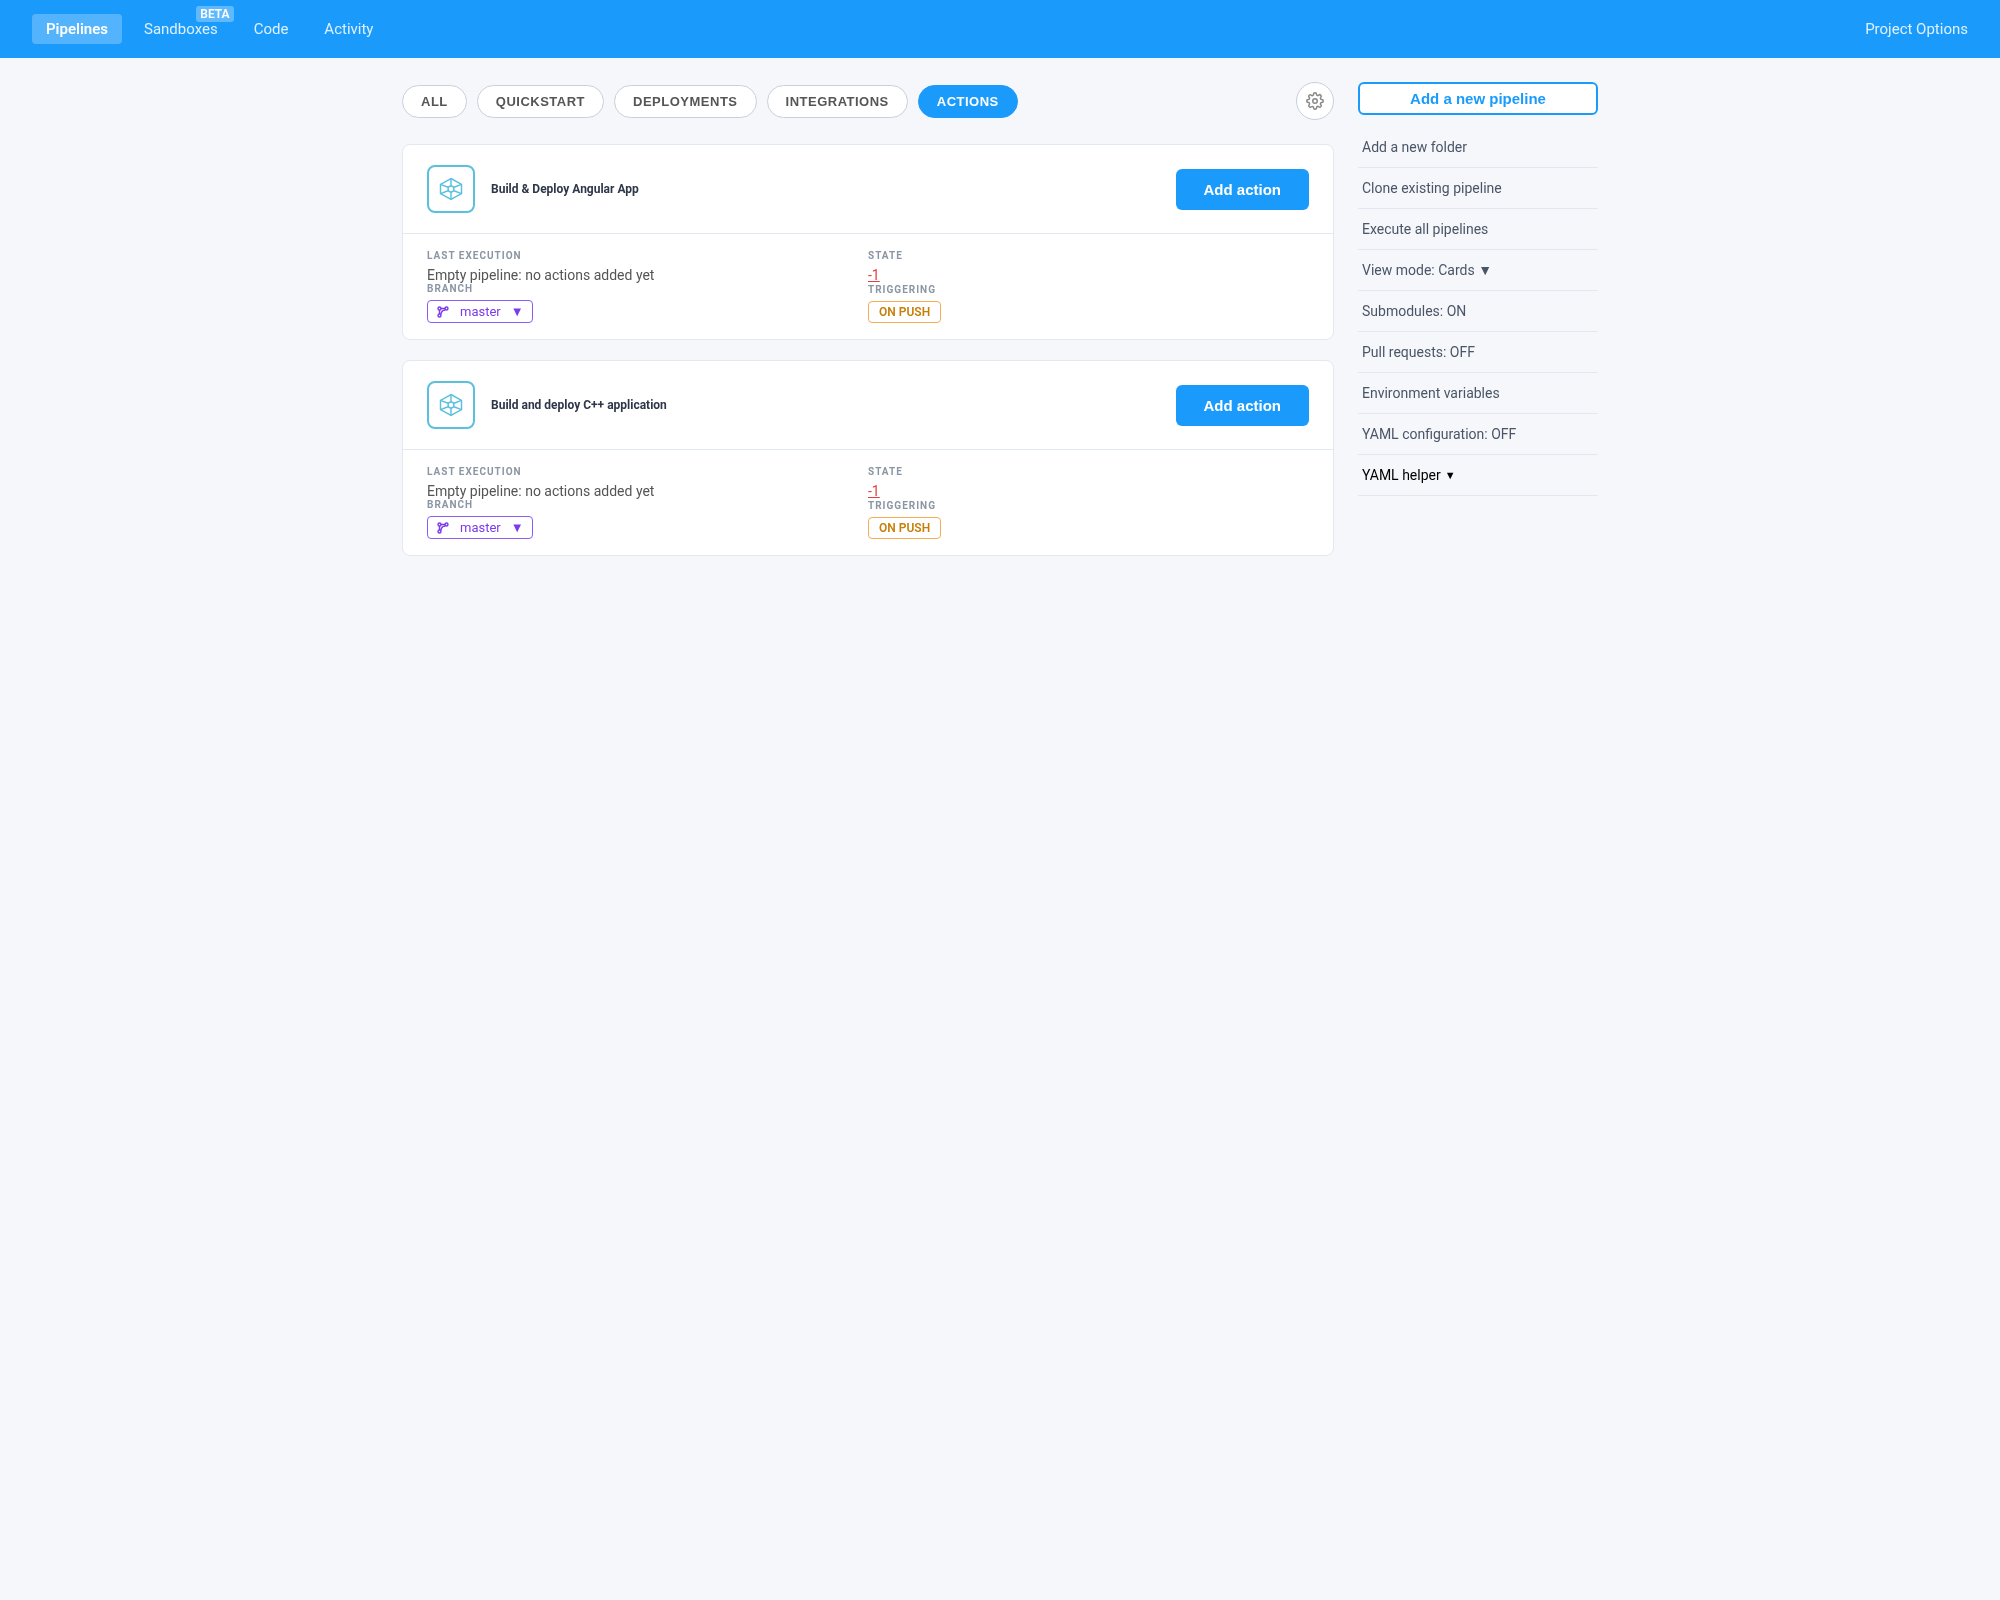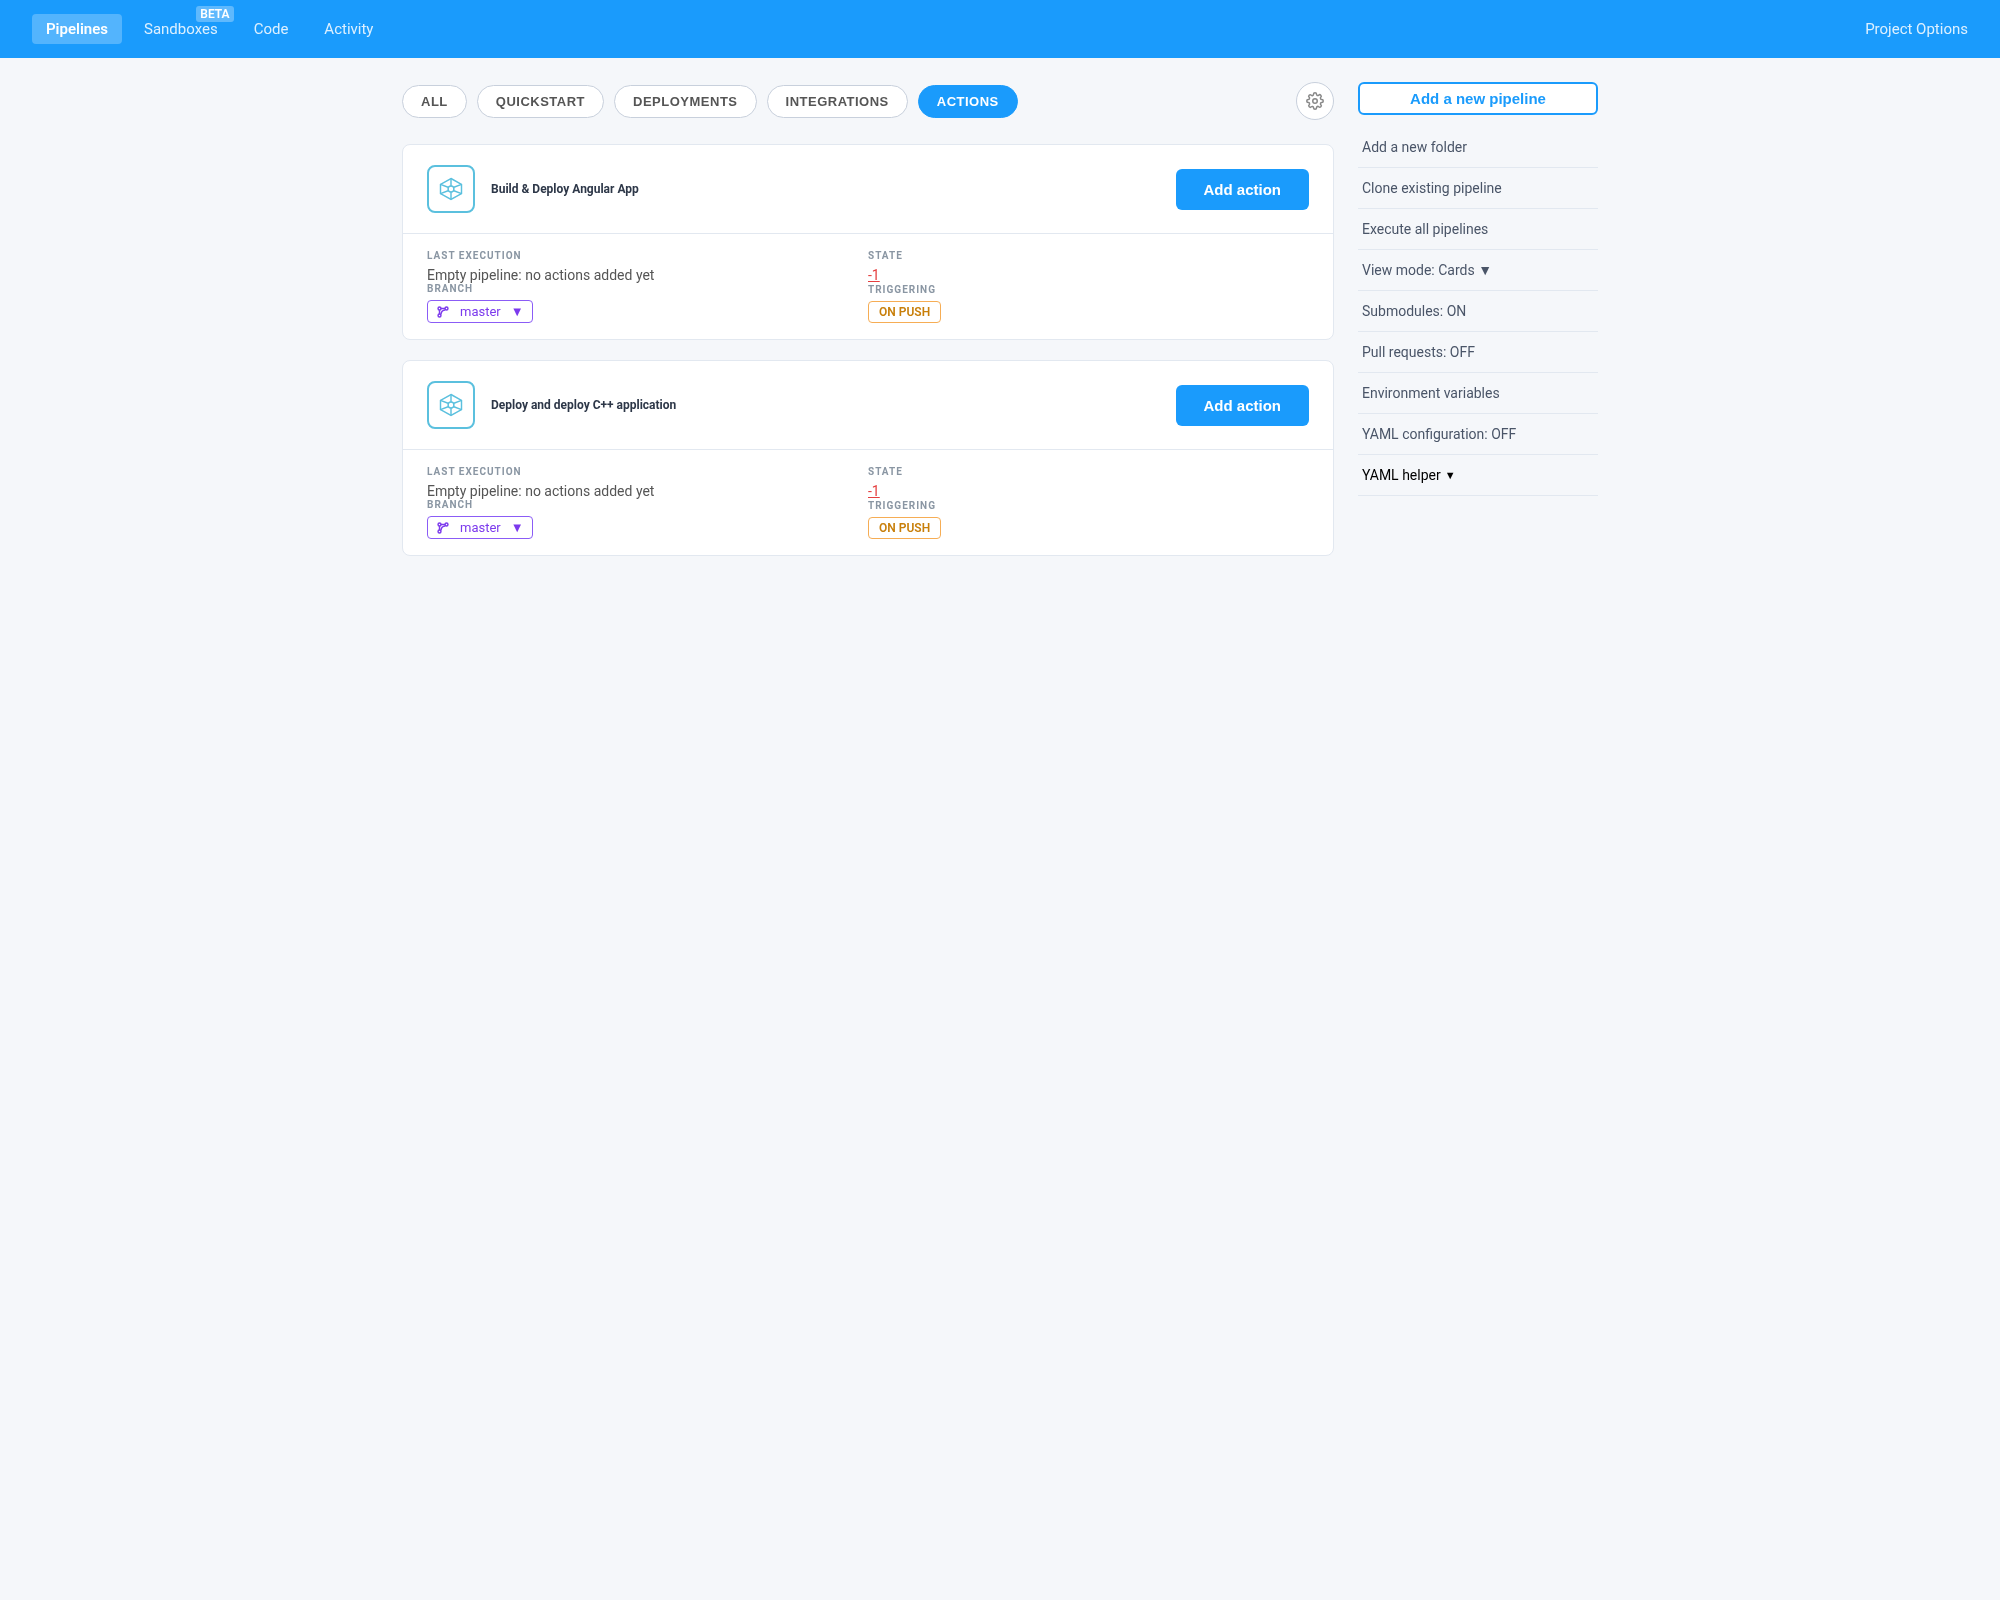--- a/index.html
+++ b/index.html
@@ -309,21 +309,21 @@
             <polygon points="24,6 42,16 42,32 24,42 6,32 6,16"></polygon>
             <circle cx="24" cy="24" r="5"></circle>
             <line x1="24" y1="6" x2="24" y2="19"></line>
             <line x1="24" y1="29" x2="24" y2="42"></line>
             <line x1="42" y1="16" x2="29" y2="21"></line>
             <line x1="19" y1="27" x2="6" y2="32"></line>
             <line x1="6" y1="16" x2="19" y2="21"></line>
             <line x1="29" y1="27" x2="42" y2="32"></line>
           </svg>
         </div>
-        <span class="pipeline-title">Deploy and deploy C++ application</span>
+        <span class="pipeline-title">Build and deploy C++ application</span>
         <button class="add-action-btn">Add action</button>
       </div>
       <div class="pipeline-card-footer">
         <div>
           <div class="footer-label">LAST EXECUTION</div>
           <div class="footer-value">Empty pipeline: no actions added yet</div>
         </div>
         <div>
           <div class="footer-label">STATE</div>
           <div class="footer-value error">-1</div>

